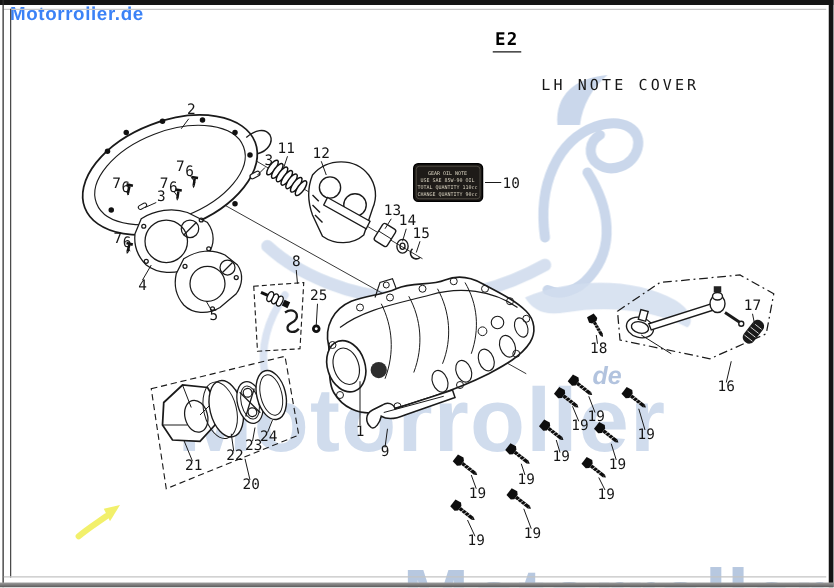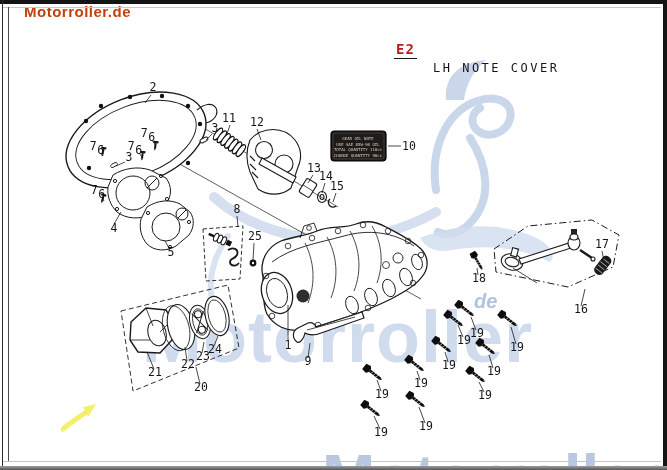--- a/index.html
+++ b/index.html
@@ -1,27 +1,27 @@
 <!DOCTYPE html>
 <html><head>
 <meta charset="utf-8">
 <style>
   html,body{margin:0;padding:0;background:#e8e8e8;}
   .stage{position:relative;width:667px;height:470px;background:#ffffff;overflow:hidden;
          font-family:"DejaVu Sans Mono","Liberation Mono",monospace;}
   
   .wm{position:absolute;z-index:1;pointer-events:none;white-space:nowrap;
       font-family:"Liberation Sans","DejaVu Sans",sans-serif;font-weight:bold;}
-  .wm-topleft{left:8px;top:3px;font-size:15px;letter-spacing:.5px;color:#c2410c;z-index:3;margin-left:16px;}
+  .wm-topleft{left:8px;top:3px;font-size:15px;letter-spacing:.5px;color:#3b82f6;z-index:3;}
   .wm-main{left:142px;top:296px;font-size:72px;color:rgba(196,211,233,.8);letter-spacing:1px;}
   .wm-de{left:474px;top:290px;font-size:20px;font-style:italic;color:rgba(164,185,216,.85);}
   .wm-bottom{left:322px;top:441px;font-size:64px;color:rgba(170,190,219,.85);}
   
-  .title-code{position:absolute;left:394px;top:41px;z-index:3;font-size:14px;font-weight:bold;
-              letter-spacing:1px;color:#b91c1c;border-bottom:1.4px solid #161616;padding:0 2px 1px 2px;}
+  .title-code{position:absolute;left:394px;top:24px;z-index:3;font-size:14px;font-weight:bold;
+              letter-spacing:1px;color:#000000;border-bottom:1.4px solid #161616;padding:0 2px 1px 2px;}
   .title-name{position:absolute;left:433px;top:61px;z-index:3;font-size:12px;letter-spacing:2.5px;color:#161616;}
   
   .frame{position:absolute;z-index:4;}
   .f-top{left:0;top:0;width:667px;height:3.5px;background:#141414;}
   .f-topline{left:3px;top:7px;width:658px;height:1px;background:#c9c9c9;}
   .f-right{right:0;top:0;width:4.5px;height:470px;background:#141414;}
   .f-leftedge{left:1.5px;top:0;width:1.6px;height:470px;background:#2b2b2b;}
   .f-leftline{left:8px;top:7px;width:1px;height:455px;background:#4a4a4a;}
   .f-botline{left:3px;top:461px;width:658px;height:1px;background:#c4c4c4;}
   .f-botbar{left:0;bottom:0;width:667px;height:4.5px;background:linear-gradient(#9e9e9e,#565656);}

